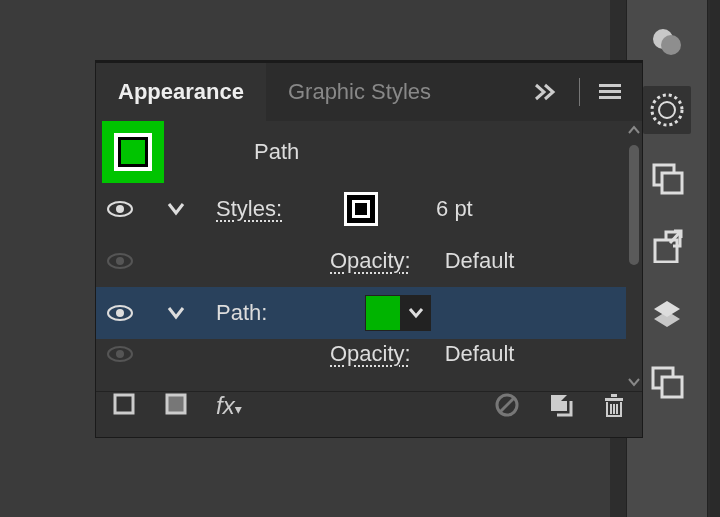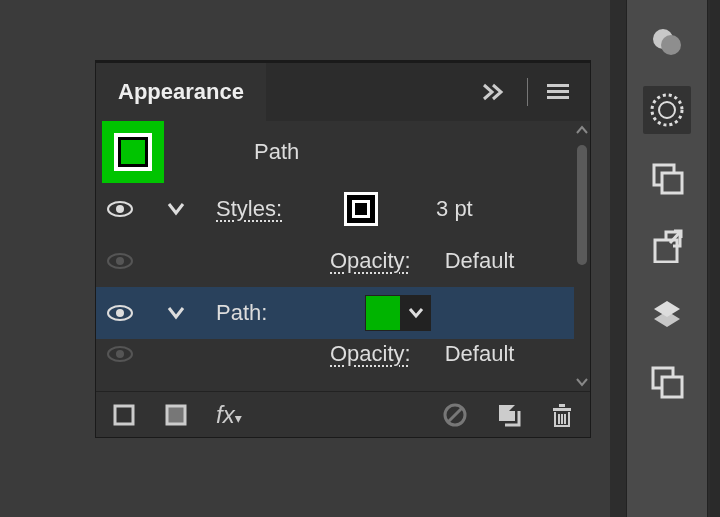--- a/index.html
+++ b/index.html
@@ -61,21 +61,21 @@
     cursor: pointer;
   }
   .tool.selected {
     background: #333;
     border-radius: 2px;
   }
   .panel {
     position: absolute;
     left: 95px;
     top: 60px;
-    width: 496px;
+    width: 548px;
     height: 378px;
     background: #323232;
     border: 1px solid #1a1a1a;
     border-top: 3px solid #1a1a1a;
     display: flex;
     flex-direction: column;
   }
   .tabbar {
     display: flex;
     align-items: center;
@@ -217,22 +217,22 @@
     top: 6px;
     width: 10px;
     height: 120px;
     background: #5a5a5a;
     border-radius: 5px;
   }
   .panel-footer {
     height: 46px;
     border-top: 1px solid #222;
     display: flex;
-    align-items: center;
-    padding: 12px 16px;
+    align-items: flex-start;
+    padding: 0 16px;
     gap: 28px;
   }
   .footer-spacer { flex: 1; }
   .ico { color: #ccc; }
   .ico.dim { color: #555; }
   svg { display: block; }
 </style>
 </head>
 <body>
 
@@ -279,20 +279,21 @@
     <svg width="34" height="34" viewBox="0 0 34 34">
       <rect x="3" y="3" width="20" height="20" fill="none" stroke="#ddd" stroke-width="3"></rect>
       <rect x="12" y="12" width="20" height="20" fill="#4a4a4a" stroke="#ddd" stroke-width="3"></rect>
     </svg>
   </div>
 </div>
 
 <div class="panel">
   <div class="tabbar">
     <div class="tab active">Appearance</div>
+    <div class="tab">Graphic Styles</div>
     <div class="tabbar-spacer"></div>
     <div class="tabbar-icons">
       <div class="ico">
         <svg width="28" height="20" viewBox="0 0 28 20">
             <path d="M3 3 L11 10 L3 17 M12 3 L20 10 L12 17" fill="none" stroke="#ccc" stroke-width="3"></path>
           </svg>
       </div>
       <div class="divider-v"></div>
       <div class="ico">
         <svg width="24" height="20" viewBox="0 0 24 20">
@@ -325,21 +326,21 @@
         <div class="twisty">
           <svg width="18" height="14" viewBox="0 0 18 14">
               <path d="M2 2 L9 11 L16 2" fill="none" stroke="#ddd" stroke-width="3"></path>
             </svg>
         </div>
         <span class="lbl underlined">Styles:</span>
         <div style="width:6px;"></div>
         <div class="stroke-swatch">
           <div class="stroke-swatch-inner"></div>
         </div>
-        <span class="value">3 pt</span>
+        <span class="value">6 pt</span>
       </div>
 
       <div class="row">
         <div class="eye">
           <svg width="28" height="20" viewBox="0 0 28 20">
               <ellipse cx="14" cy="10" rx="12" ry="7" fill="none" stroke="#555" stroke-width="2"></ellipse>
               <circle cx="14" cy="10" r="4" fill="#555"></circle>
             </svg>
         </div>
         <div class="indent2"></div>

